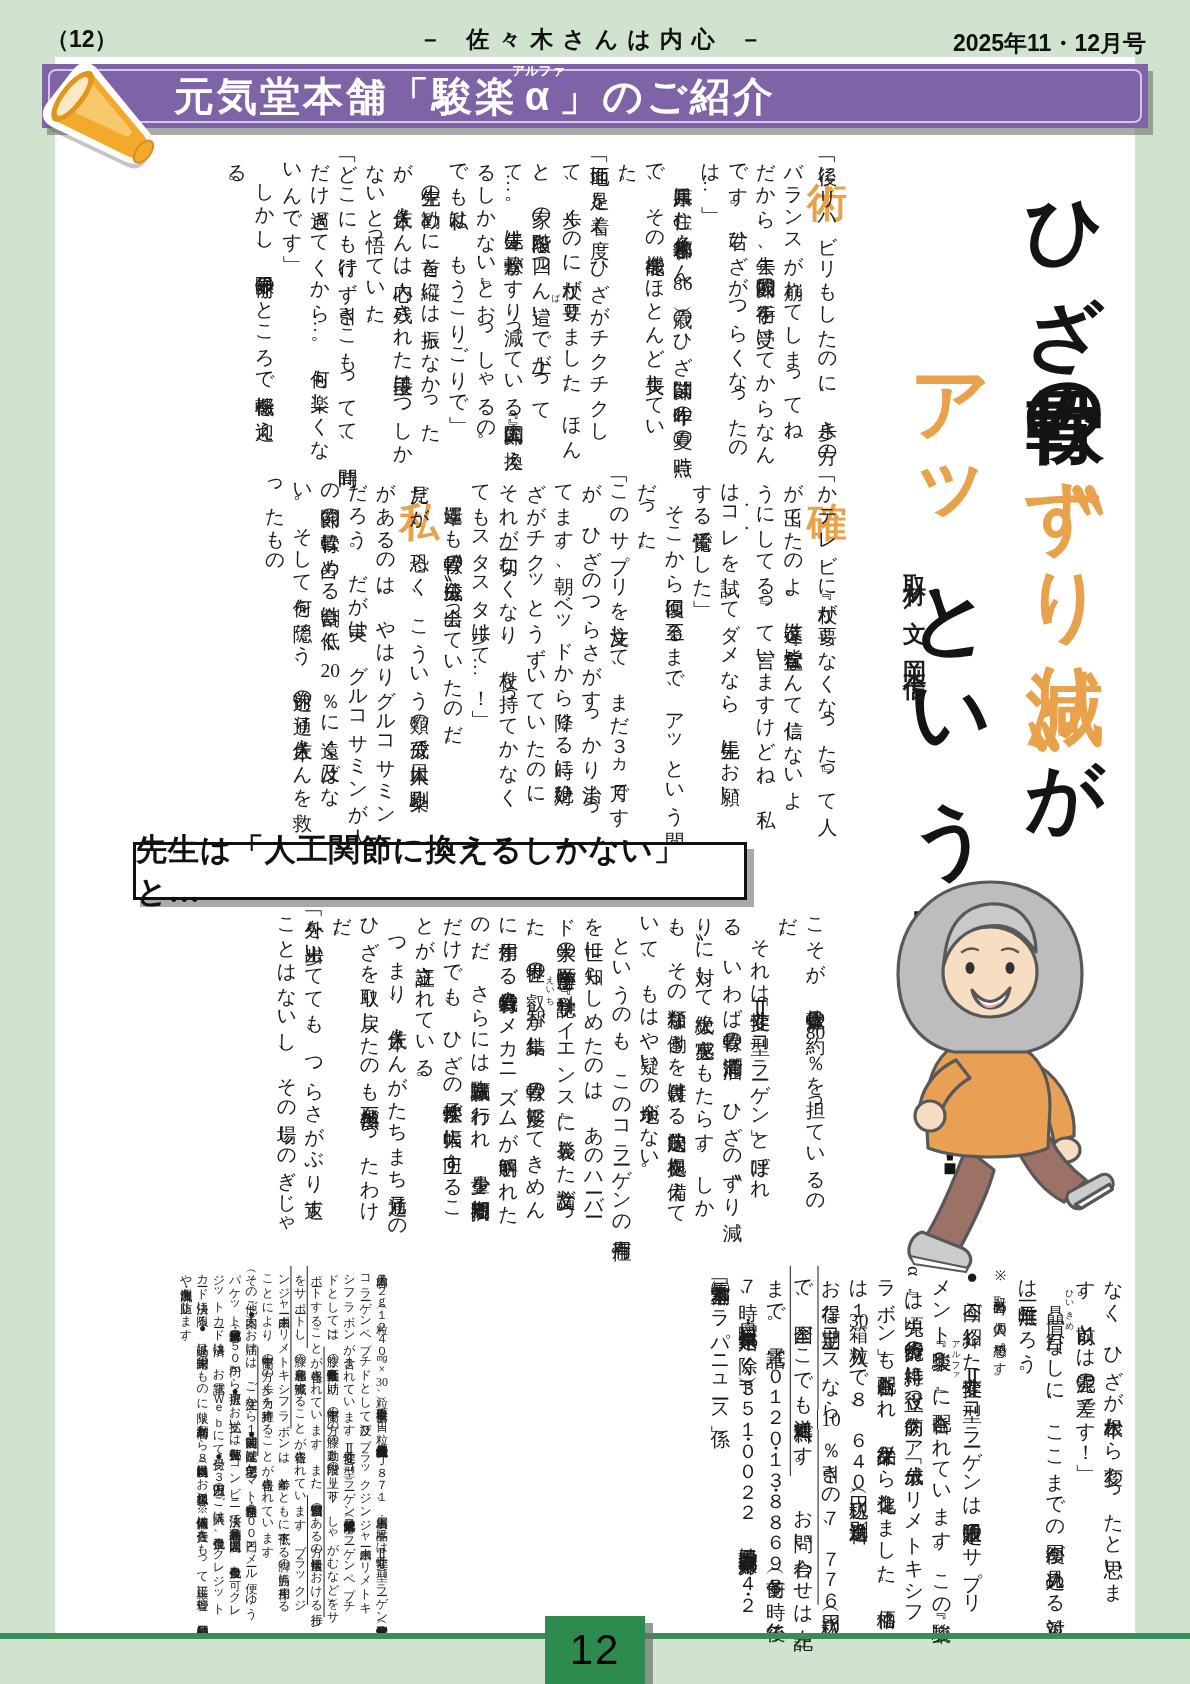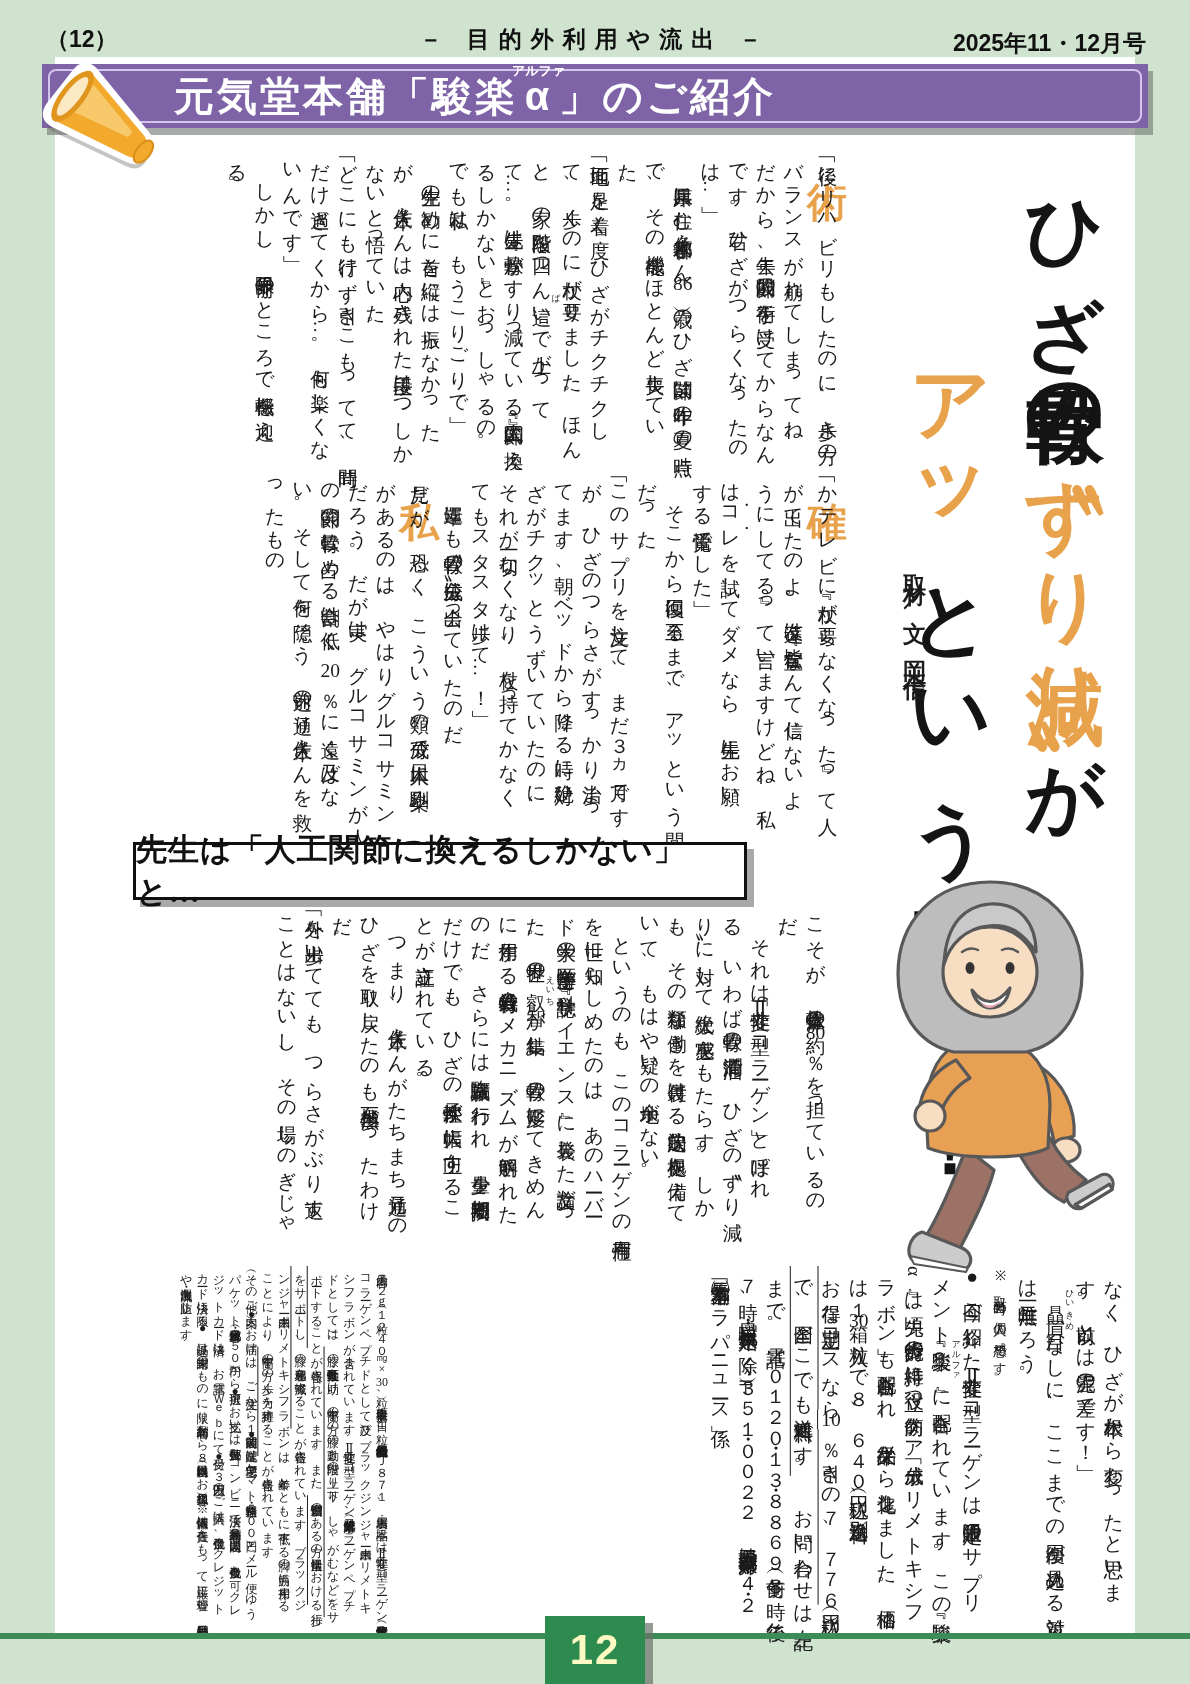--- a/index.html
+++ b/index.html
@@ -68,32 +68,32 @@
   .b4{left:390px;top:1266px;width:737px;height:352px;}
   .fine{left:60px;top:1266px;width:330px;height:352px;font-size:12px;line-height:1.36;letter-spacing:0;}
 
   .illo{position:absolute;left:838px;top:860px;width:305px;height:445px;}
 
   
   .rule{position:absolute;left:0;top:1633px;width:1190px;height:6px;background:#3c8c57;}
   .pnum{position:absolute;left:545px;top:1616px;width:100px;height:68px;background:var(--green-dark);
         box-shadow:8px 7px 0 rgba(104,114,104,.7);z-index:5;
         display:flex;align-items:center;justify-content:center;}
-  .pnum span{color:#fef9c3;font-family:"Liberation Sans","DejaVu Sans",sans-serif;
-        font-weight:bold;font-size:42px;letter-spacing:2px;}
+  .pnum span{color:#000000;font-family:"Liberation Sans","DejaVu Sans",sans-serif;
+        font-weight:normal;font-size:42px;letter-spacing:2px;}
 </style>
 </head>
 <body>
 
 <div class="page">
   <div class="panel"></div>
 
   <div class="hdr">
     <span class="hleft">（12）</span>
-    <span class="hcenter">－ 目的外利用や流出 －</span>
+    <span class="hcenter">－ 佐々木さんは内心 －</span>
     <span class="hright">2025年11・12月号</span>
   </div>
 
   <div class="banner">
     <div class="btitle"><span>元気堂本舗「駿楽</span><ruby>α<rt>アルファ</rt></ruby><span>」のご紹介</span></div>
   </div>
 
   <svg class="mega" width="150" height="150" viewBox="0 0 150 150">
     <g transform="translate(70,78) rotate(38)">
       <path d="M -44 -32 L 36 -14 Q 48 -11 48 0 Q 48 11 36 14 L -44 32 Q -56 34 -56 20 L -56 -20 Q -56 -34 -44 -32 Z" transform="translate(5,8)" fill="rgba(90,90,90,0.35)"></path>

